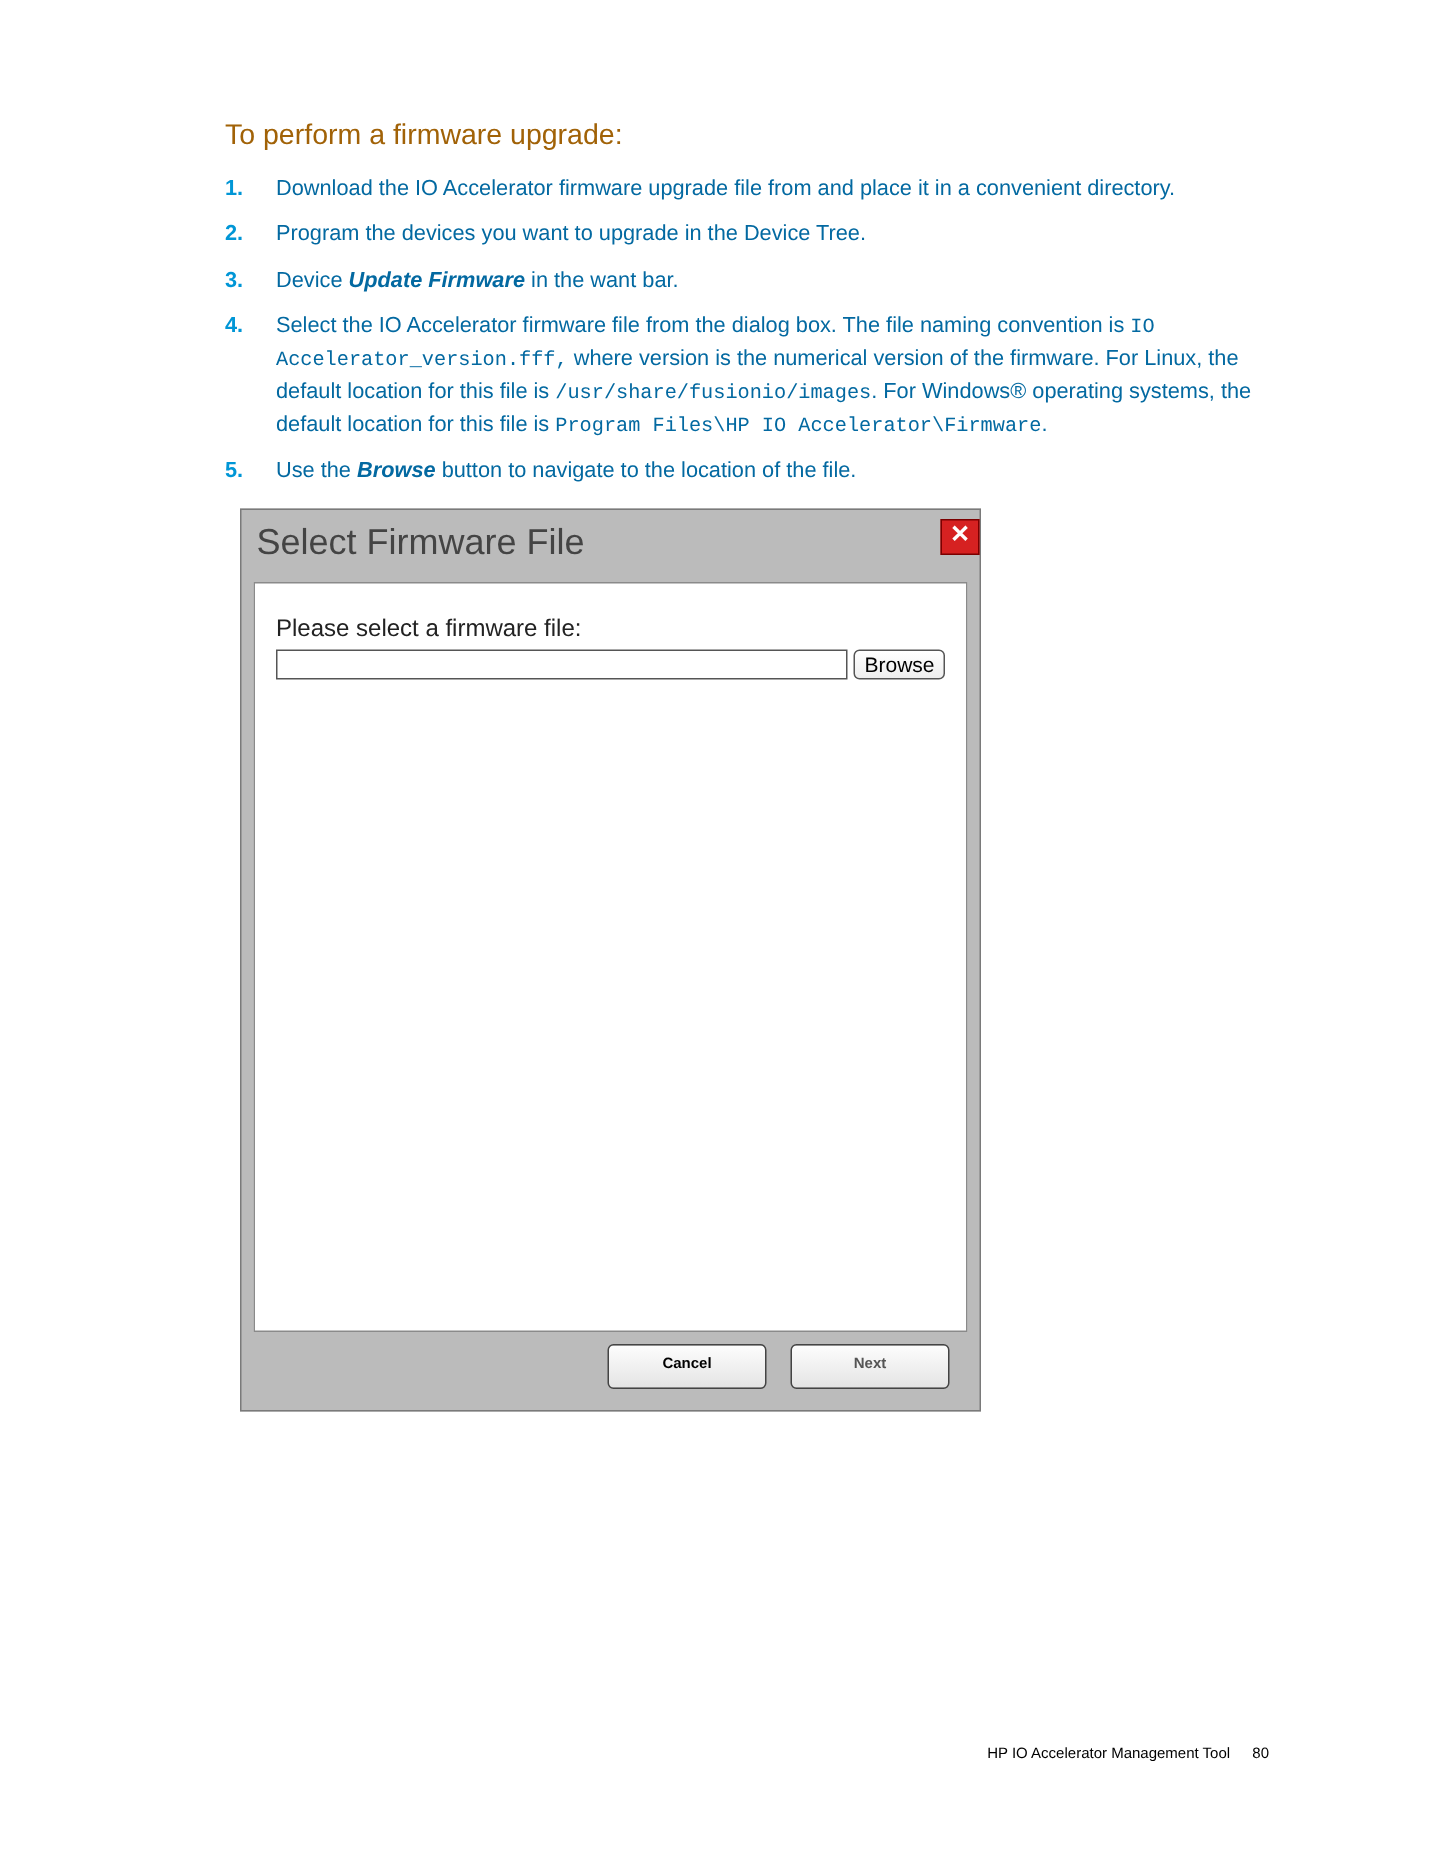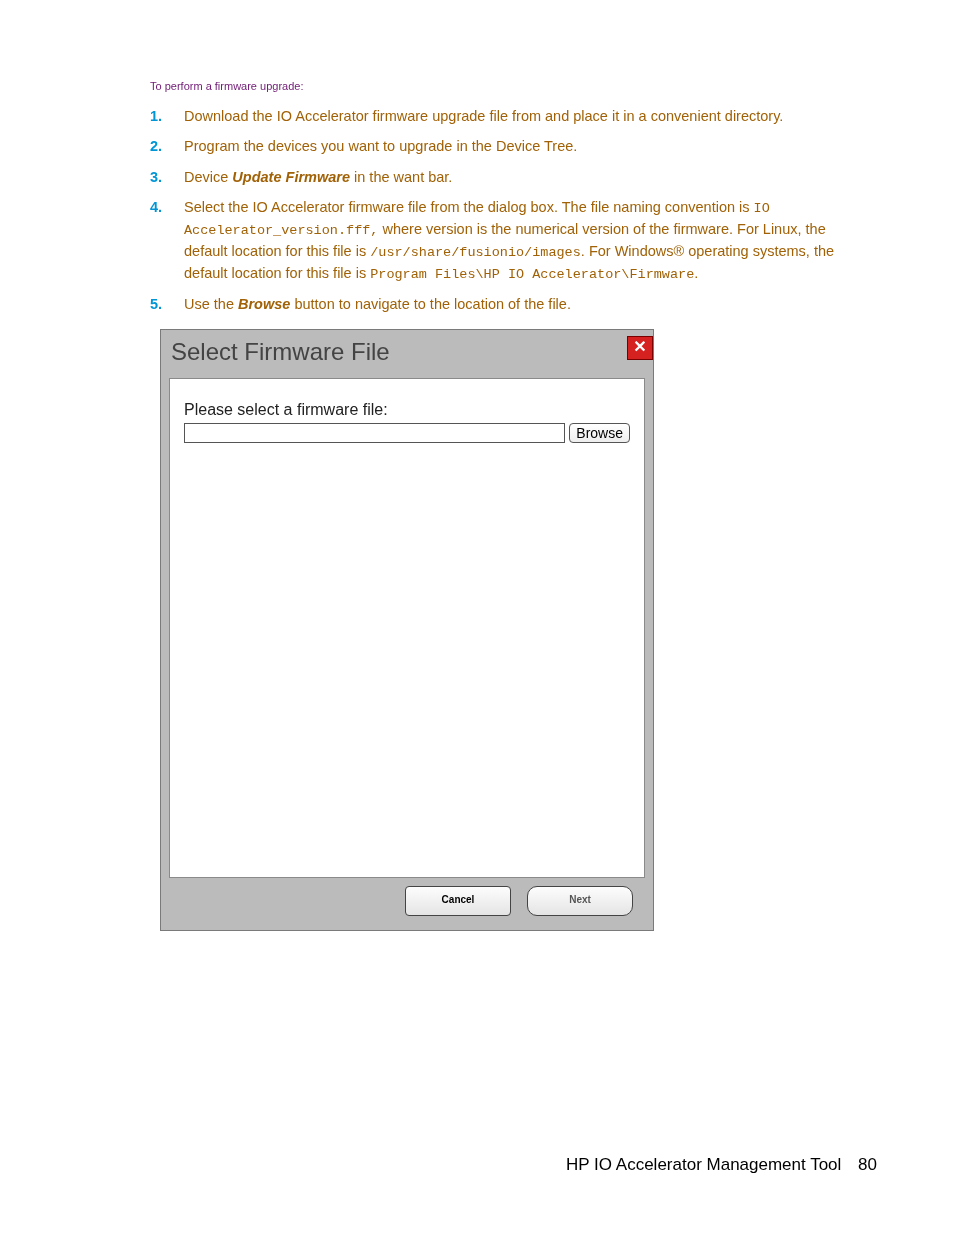--- a/index.html
+++ b/index.html
@@ -8,23 +8,23 @@
     background: #fff;
     font-family: Arial, Helvetica, sans-serif;
     width: 954px;
     min-height: 1235px;
     position: relative;
   }
   .page-content {
     padding: 80px 94px 0 150px;
   }
   .intro {
-    font-size: 11px;
+    font-size: 19px;
     margin: 0 0 14px 0;
-    color: #701a75;
+    color: #a16207;
   }
   ol.steps {
     list-style: none;
     padding: 0;
     margin: 0 0 14px 0;
   }
   ol.steps > li {
     display: flex;
     align-items: flex-start;
     font-size: 14.5px;
@@ -32,21 +32,21 @@
     margin: 0 0 10px 0;
   }
   .step-num {
     color: #0096d6;
     font-weight: bold;
     min-width: 34px;
     flex: 0 0 34px;
   }
   .step-body {
     flex: 1;
-    color: #a16207;
+    color: #0369a1;
   }
   .step-body b { font-weight: bold; font-style: italic; }
   .mono {
     font-family: "Courier New", Courier, monospace;
     font-size: 13.5px;
   }
   
   .dialog-frame {
     margin: 4px 0 0 10px;
     width: 494px;
@@ -128,27 +128,26 @@
     background: linear-gradient(#fdfdfd,#e4e4e4);
     font-size: 10px;
     font-weight: bold;
     font-family: Arial, sans-serif;
     line-height: 26px;
     text-align: center;
     color: #000;
   }
   .dlg-btn.dim {
     color: #555;
-    border-radius: 10px;
   }
   .page-footer {
     position: absolute;
     bottom: 60px;
-    right: 77px;
-    font-size: 17px;
+    right: 108px;
+    font-size: 10px;
     color: #000;
   }
   .page-footer .num { margin-left: 12px; }
 </style>
 </head>
 <body>
 
 <div class="page-content">
   <p class="intro">To perform a firmware upgrade:</p>
 

